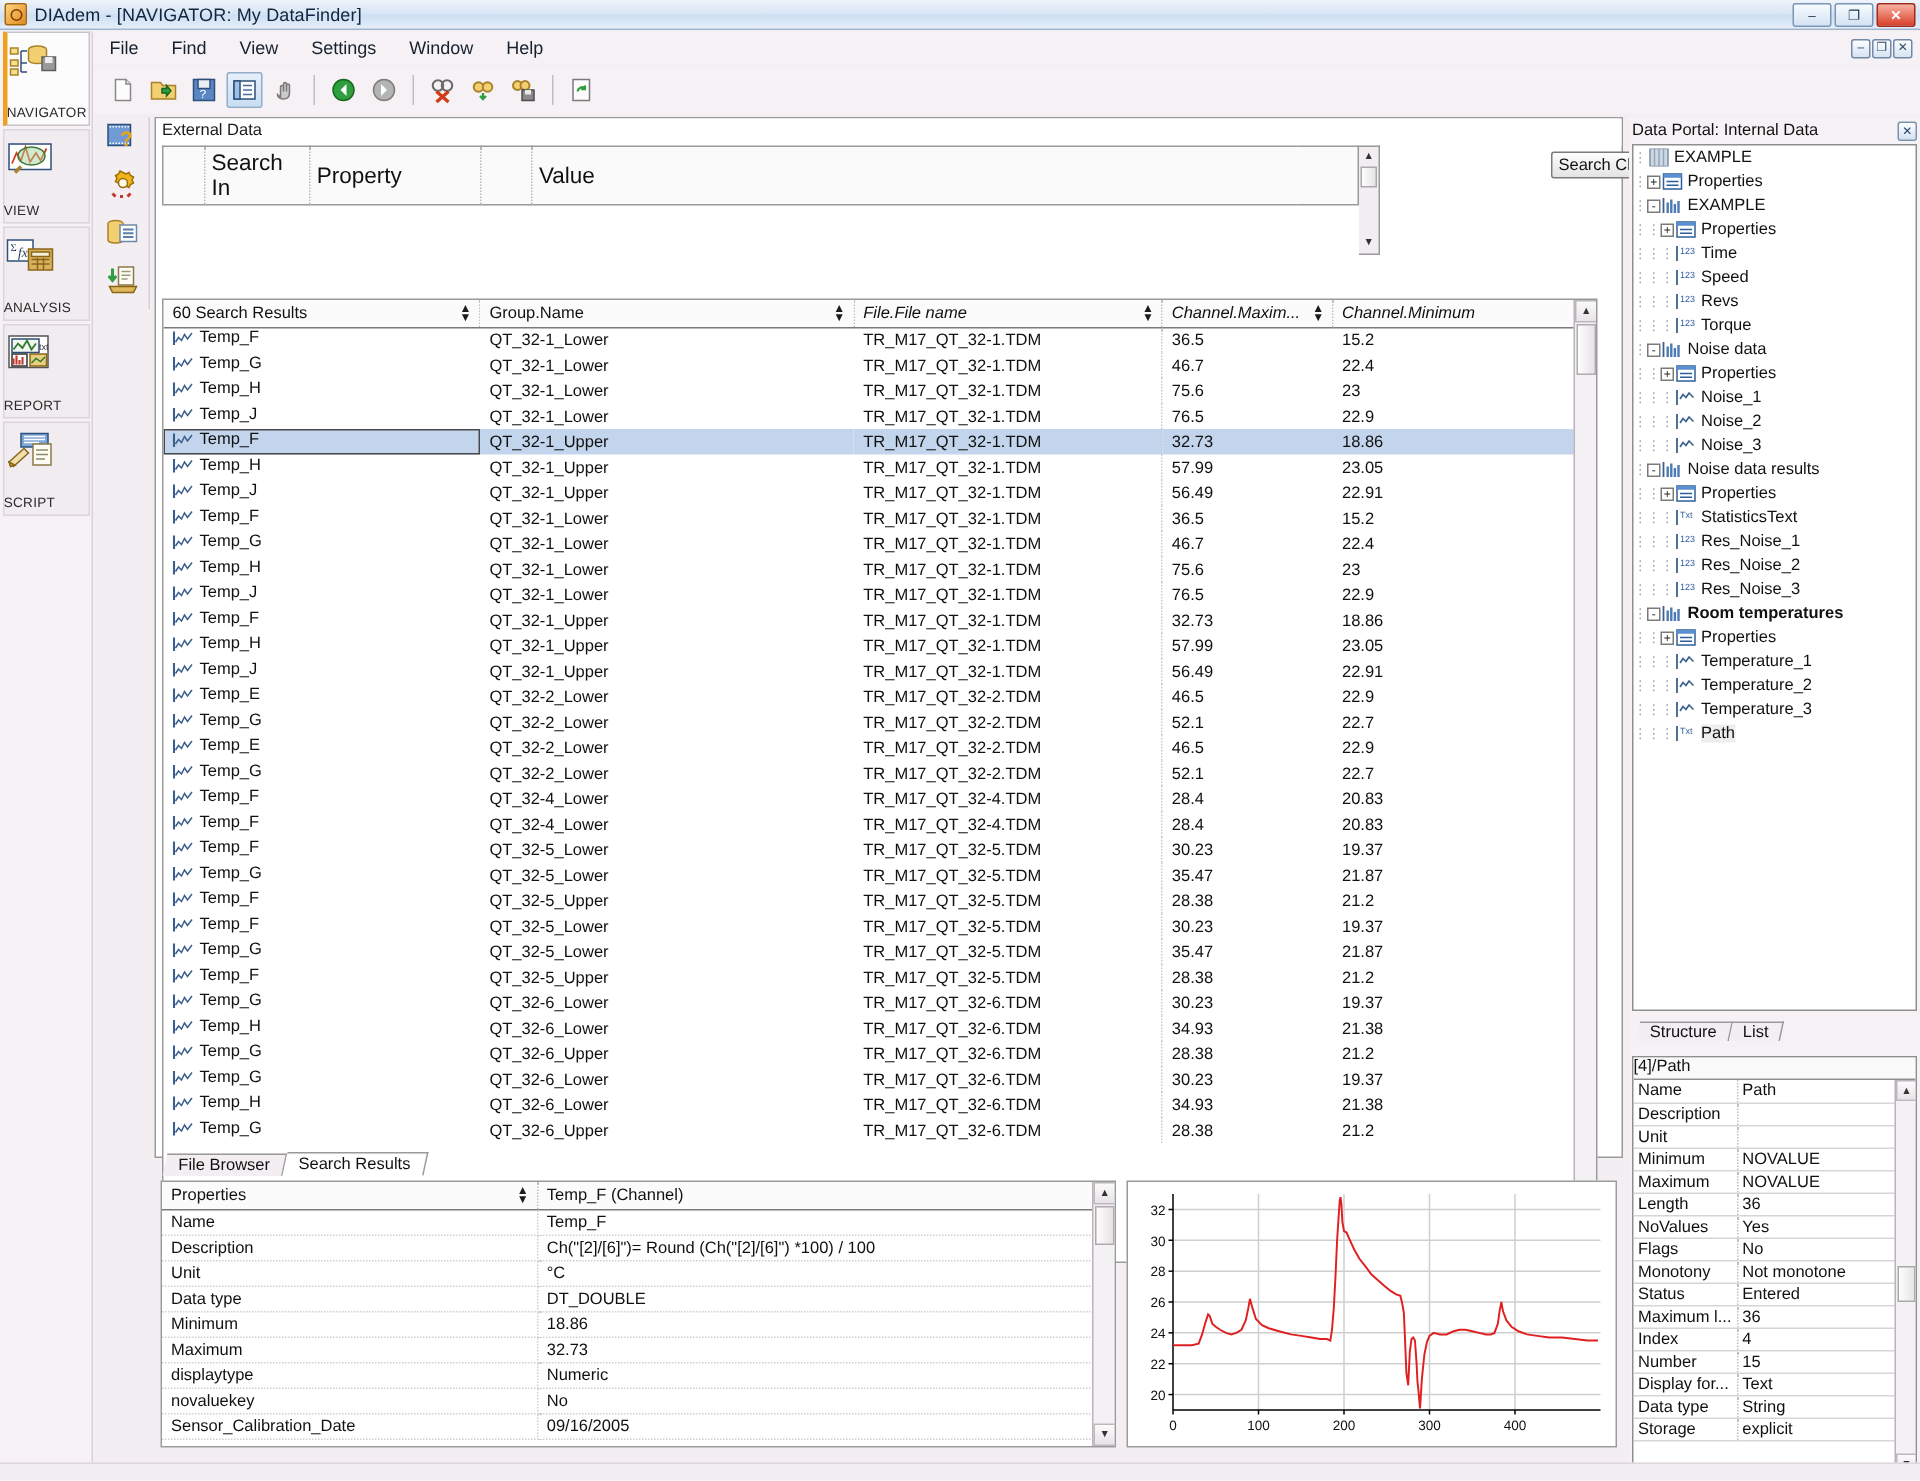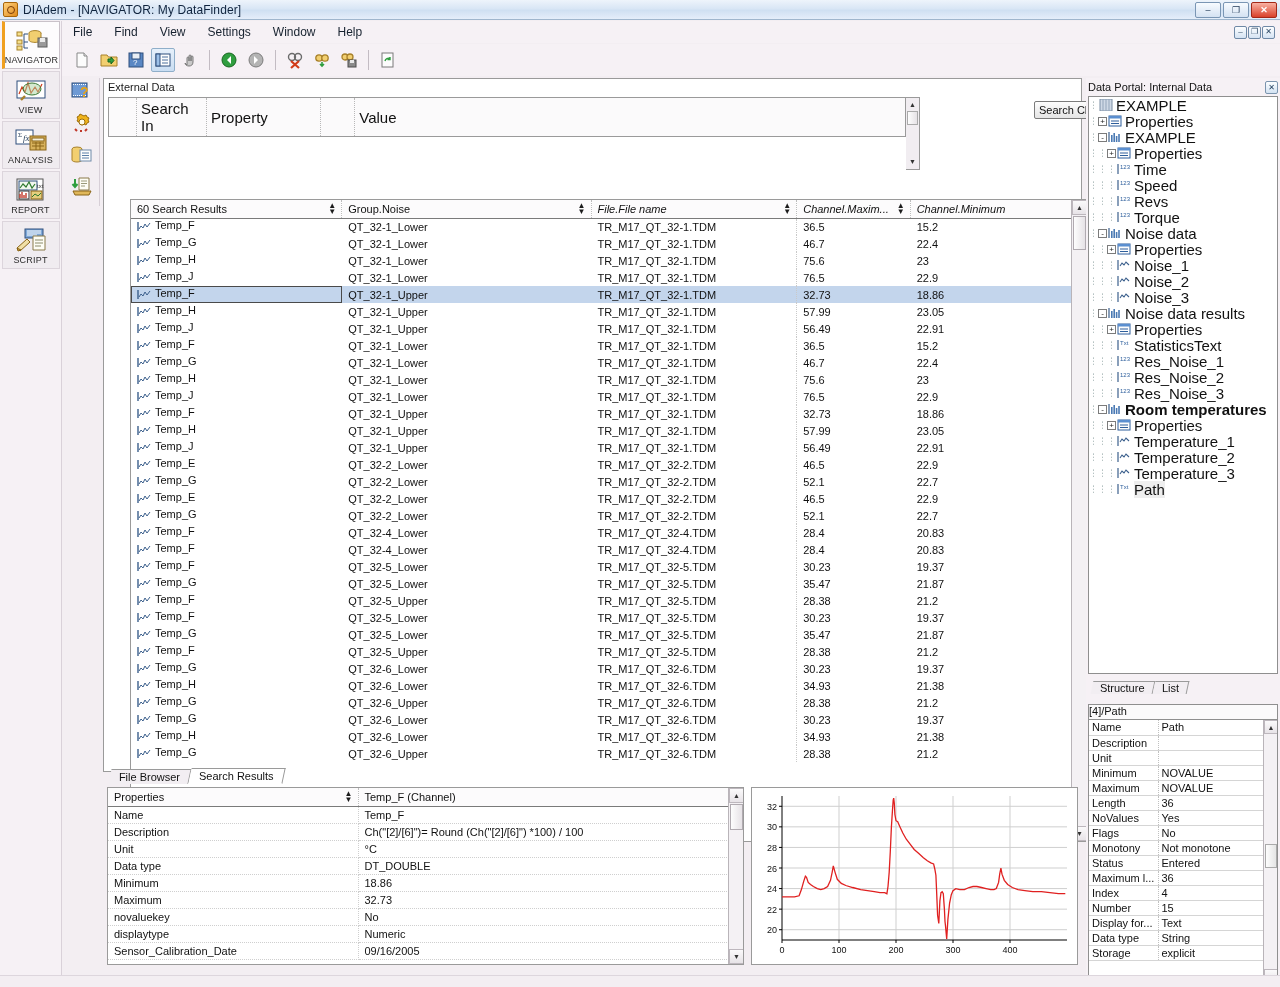--- a/index.html
+++ b/index.html
@@ -73,22 +73,22 @@
   .tbtn.pressed { border:1px solid #8faec9; background:linear-gradient(to bottom,#e6f0fb,#c9ddf2); }
   .tsep { width:1px;height:20px;background:#c3bcc3;margin:0 4px; }
 
   
   .rail {
     position:absolute; left:0; top:21px; width:62px; height:966px;
     background:#f6f1f5; border-right:1px solid #d9d1d9;
   }
   .rail-item {
     width:58px; margin:0 auto 2px auto; padding:5px 0 3px 0;
-    display:flex; flex-direction:column; align-items:center;
-    border:1px solid #dcd5dc; background:#f0ecf0;
+    display:flex; flex-direction:column; 
+    border:1px solid #dcd5dc; background:#f0ecf0;gap:15px;
   }
   .rail-item.active {
     background:#fdfcfd; border-color:#c9c2c9; border-left:3px solid #f0a020;
   }
   .rail-label { font-size:9px; color:#2b2b2b; margin-top:2px; letter-spacing:.2px;}
   .rail-ico { width:34px;height:26px; display:flex;align-items:center;justify-content:center;}
 
   .rail-tools {
     position:absolute; left:66px; top:78px; width:32px;
     display:flex; flex-direction:column; align-items:center; gap:6px;
@@ -152,21 +152,21 @@
   }
   .up-btn {
     width:18px;height:18px;border:1px solid #3c6a9c;border-radius:2px;
     background:linear-gradient(to bottom,#b6d8f5,#5f9fd6);
     display:flex;align-items:center;justify-content:center;color:#10314f;font-size:9px;
   }
 
   
   .results {
     position:absolute; left:4px; top:120px; width:957px; height:643px;
-    border:1px solid #9a9a9a; background:#fff; overflow:hidden;margin-left:22px;
+    border:1px solid #9a9a9a; background:#fff; overflow:hidden;
   }
   .rtable { width:100%; border-collapse:collapse; table-layout:fixed; }
   .rtable th {
     height:18px; font-size:11px; font-weight:normal; text-align:left;
     padding:0 6px; background:#fcfbfc;
     border-bottom:1px solid #7a7a7a; border-right:1px dotted #bdbdbd;
     color:#111; position:relative; white-space:nowrap;
   }
   .rtable th.italic { font-style:italic; }
   .sorter {
@@ -252,21 +252,21 @@
     font-size:11px; color:#111;
   }
   .tnode { height:16px; display:flex; align-items:center; white-space:nowrap;}
   .tbox {
     width:9px;height:9px;border:1px solid #7b7b7b;background:#fff;
     display:inline-flex;align-items:center;justify-content:center;
     font-size:8px;line-height:7px;color:#222;flex:none;
   }
   .tdots { width:9px; flex:none; text-align:center; color:#9aa; font-size:9px;}
   .tico { width:15px;height:13px;flex:none;margin-right:3px;display:flex;align-items:center;justify-content:center;}
-  .tlabel { font-size:15px; }
+  .tlabel { font-size:11px; }
   .tlabel.bold { font-weight:bold; }
   .tlabel.selected { background:#eeeeee; }
 
   .portal-tabs {
     position:absolute; left:2px; top:600px; width:190px; height:16px;
     display:flex; align-items:flex-end; padding-left:4px;
   }
   .ptab {
     font-size:11px; padding:0 8px; color:#111;
     border-top:1px solid #9a9a9a; border-right:1px solid #9a9a9a;
@@ -565,21 +565,21 @@
           <col style="width:112px">
           <col style="width:173px">
       </colgroup>
       <thead>
         <tr>
           <th>
             <span>60 Search Results</span>
             <span class="sorter">▲<br>▼</span>
           </th>
           <th>
-            <span>Group.Noise</span>
+            <span>Group.Name</span>
             <span class="sorter">▲<br>▼</span>
           </th>
           <th class="italic">
             <span>File.File name</span>
             <span class="sorter">▲<br>▼</span>
           </th>
           <th class="italic">
             <span>Channel.Maxim...</span>
             <span class="sorter">▲<br>▼</span>
           </th>
@@ -962,26 +962,26 @@
           </tr>
           <tr>
             <td>Minimum</td>
             <td>18.86</td>
           </tr>
           <tr>
             <td>Maximum</td>
             <td>32.73</td>
           </tr>
           <tr>
+            <td>displaytype</td>
+            <td>Numeric</td>
+          </tr>
+          <tr>
             <td>novaluekey</td>
             <td>No</td>
-          </tr>
-          <tr>
-            <td>displaytype</td>
-            <td>Numeric</td>
           </tr>
           <tr>
             <td>Sensor_Calibration_Date</td>
             <td>09/16/2005</td>
           </tr>
         </tbody>
     </table>
     <div class="props-scroll">
       <div class="sb-arrow">▲</div>
       <div class="sb-thumb" style="height:26px"></div>

